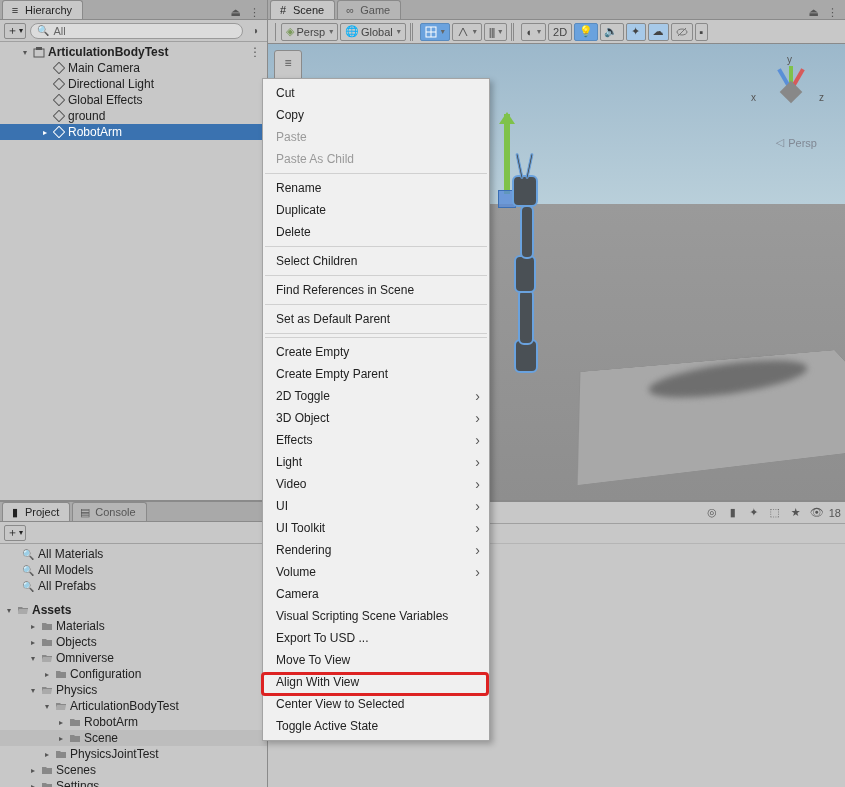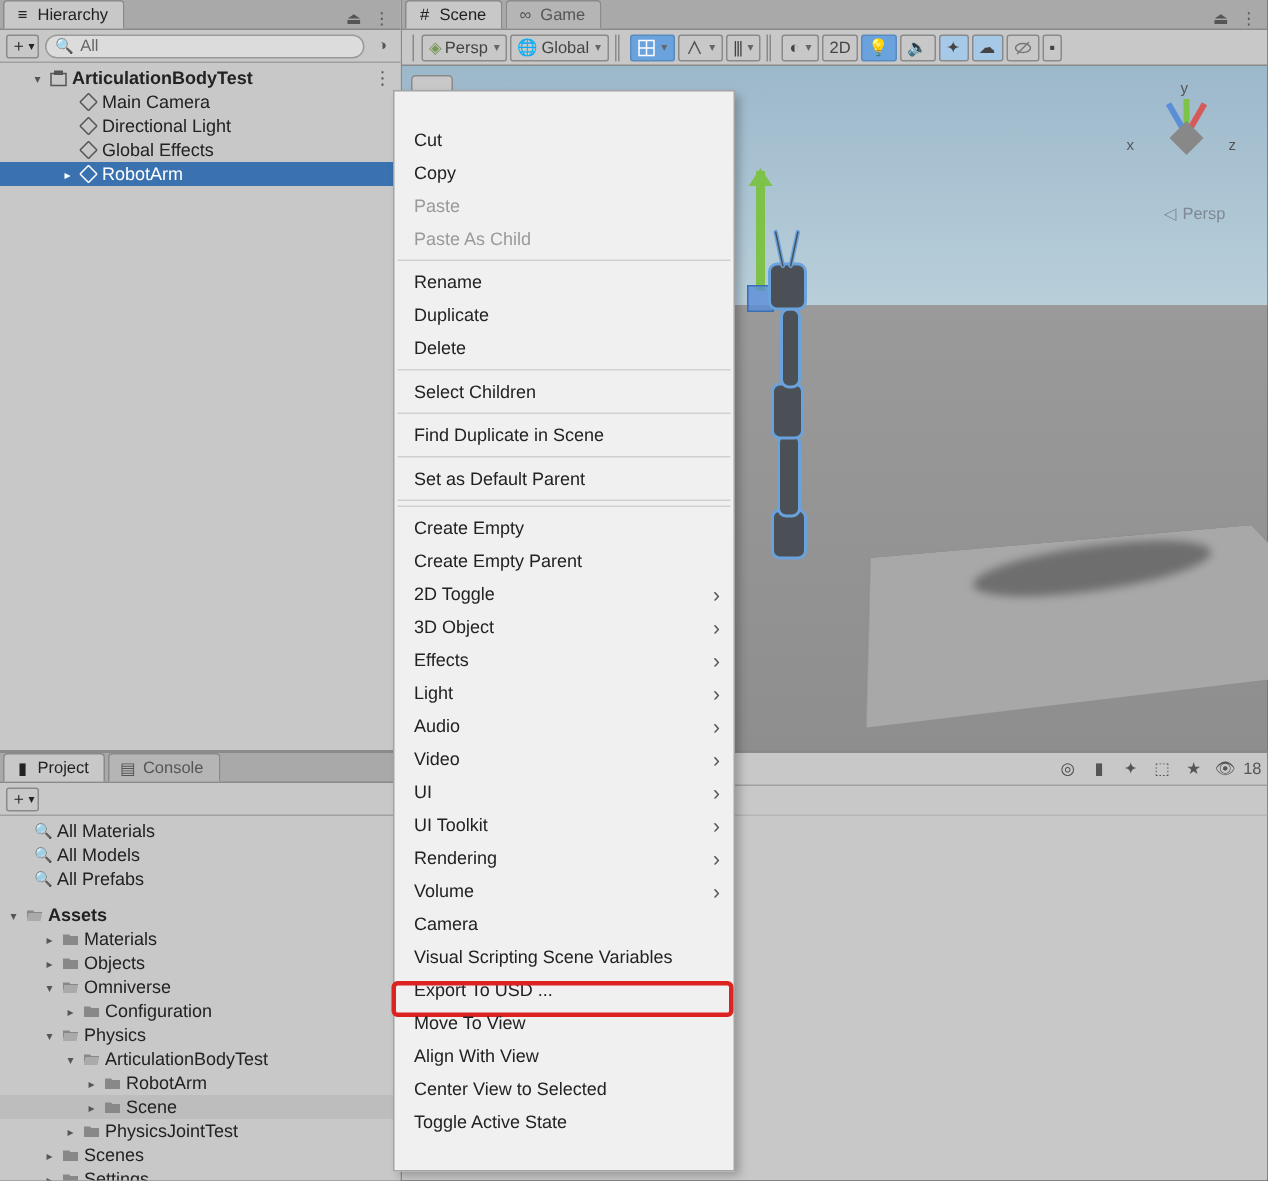--- a/index.html
+++ b/index.html
@@ -86,21 +86,21 @@
 
   
   .right-bottom { flex:1; background:#c8c8c8; border-top:2px solid #8a8a8a; display:flex; flex-direction:column;}
   .right-bottom .rb-toolbar { height:22px; border-bottom:1px solid #a0a0a0; display:flex; align-items:center; padding:0 4px; gap:3px;}
   .rb-toolbar .spacer { flex:1;}
   .rb-icon { width:18px; height:16px; display:flex; align-items:center; justify-content:center; color:#555; font-size:11px;}
   .breadcrumb { height:20px; display:flex; align-items:center; padding:0 6px; gap:6px; color:#333; font-size:11px; border-bottom:1px solid #b5b5b5;}
   .breadcrumb .sep { color:#888;}
 
   
-  .context-menu { position:absolute; left:262px; top:60px; width:228px; background:#f0f0f0; border:1px solid #a4a4a4; box-shadow:3px 3px 6px rgba(0,0,0,0.25); padding:21px 1px; font-size:12px; z-index:100;}
+  .context-menu { position:absolute; left:262px; top:78px; width:228px; background:#f0f0f0; border:1px solid #a4a4a4; box-shadow:3px 3px 6px rgba(0,0,0,0.25); padding:3px 1px; font-size:12px; z-index:100;}
   .cm-item { height:22px; display:flex; align-items:center; padding:0 22px 0 12px; position:relative; color:#222;}
   .cm-item.disabled { color:#9a9a9a;}
   .cm-item.hasSub::after { content:"›"; position:absolute; right:8px; font-size:14px; color:#555;}
   .cm-sep { height:1px; background:#d0d0d0; margin:3px 1px;}
   .cm-highlight { position:absolute; border:3px solid #d22; border-radius:4px; pointer-events:none;}
 
 </style>
 </head>
 <body>
 
@@ -162,20 +162,30 @@
           </div>
           <div class="tree-row">
             <span class="indent" style="width:34px;"></span>
             <span class="foldout"></span>
             <span class="icon go-icon">
               <svg viewBox="0 0 12 12">
                 <rect x="2" y="2" width="8" height="8" fill="none" stroke="#555" transform="rotate(45 6 6)"></rect>
               </svg>
             </span>
             <span>Global Effects</span>
+          </div>
+          <div class="tree-row">
+            <span class="indent" style="width:34px;"></span>
+            <span class="foldout"></span>
+            <span class="icon go-icon">
+              <svg viewBox="0 0 12 12">
+                <rect x="2" y="2" width="8" height="8" fill="none" stroke="#555" transform="rotate(45 6 6)"></rect>
+              </svg>
+            </span>
+            <span>ground</span>
           </div>
           <div class="tree-row selected">
             <span class="indent" style="width:34px;"></span>
             <span class="foldout">▸</span>
             <span class="icon go-icon">
               <svg viewBox="0 0 12 12">
                 <rect x="2" y="2" width="8" height="8" fill="none" stroke="#fff" transform="rotate(45 6 6)"></rect>
               </svg>
             </span>
             <span>RobotArm</span>
@@ -465,32 +475,31 @@
     <div class="cm-item">Copy</div>
     <div class="cm-item disabled">Paste</div>
     <div class="cm-item disabled">Paste As Child</div>
     <div class="cm-sep"></div>
     <div class="cm-item">Rename</div>
     <div class="cm-item">Duplicate</div>
     <div class="cm-item">Delete</div>
     <div class="cm-sep"></div>
     <div class="cm-item">Select Children</div>
     <div class="cm-sep"></div>
-    <div class="cm-item">Find Duplicate in Scene</div>
+    <div class="cm-item">Find References in Scene</div>
     <div class="cm-sep"></div>
     <div class="cm-item">Set as Default Parent</div>
     <div class="cm-sep"></div>
     <div class="cm-sep"></div>
     <div class="cm-item">Create Empty</div>
     <div class="cm-item">Create Empty Parent</div>
     <div class="cm-item hasSub">2D Toggle</div>
     <div class="cm-item hasSub">3D Object</div>
     <div class="cm-item hasSub">Effects</div>
     <div class="cm-item hasSub">Light</div>
-    <div class="cm-item hasSub">Audio</div>
     <div class="cm-item hasSub">Video</div>
     <div class="cm-item hasSub">UI</div>
     <div class="cm-item hasSub">UI Toolkit</div>
     <div class="cm-item hasSub">Rendering</div>
     <div class="cm-item hasSub">Volume</div>
     <div class="cm-item">Camera</div>
     <div class="cm-item">Visual Scripting Scene Variables</div>
     <div class="cm-item">Export To USD ...</div>
     <div class="cm-highlight" style="left: -2px; width: 228px; top: 593px; height: 24px;"></div>
     <div class="cm-item">Move To View</div>

